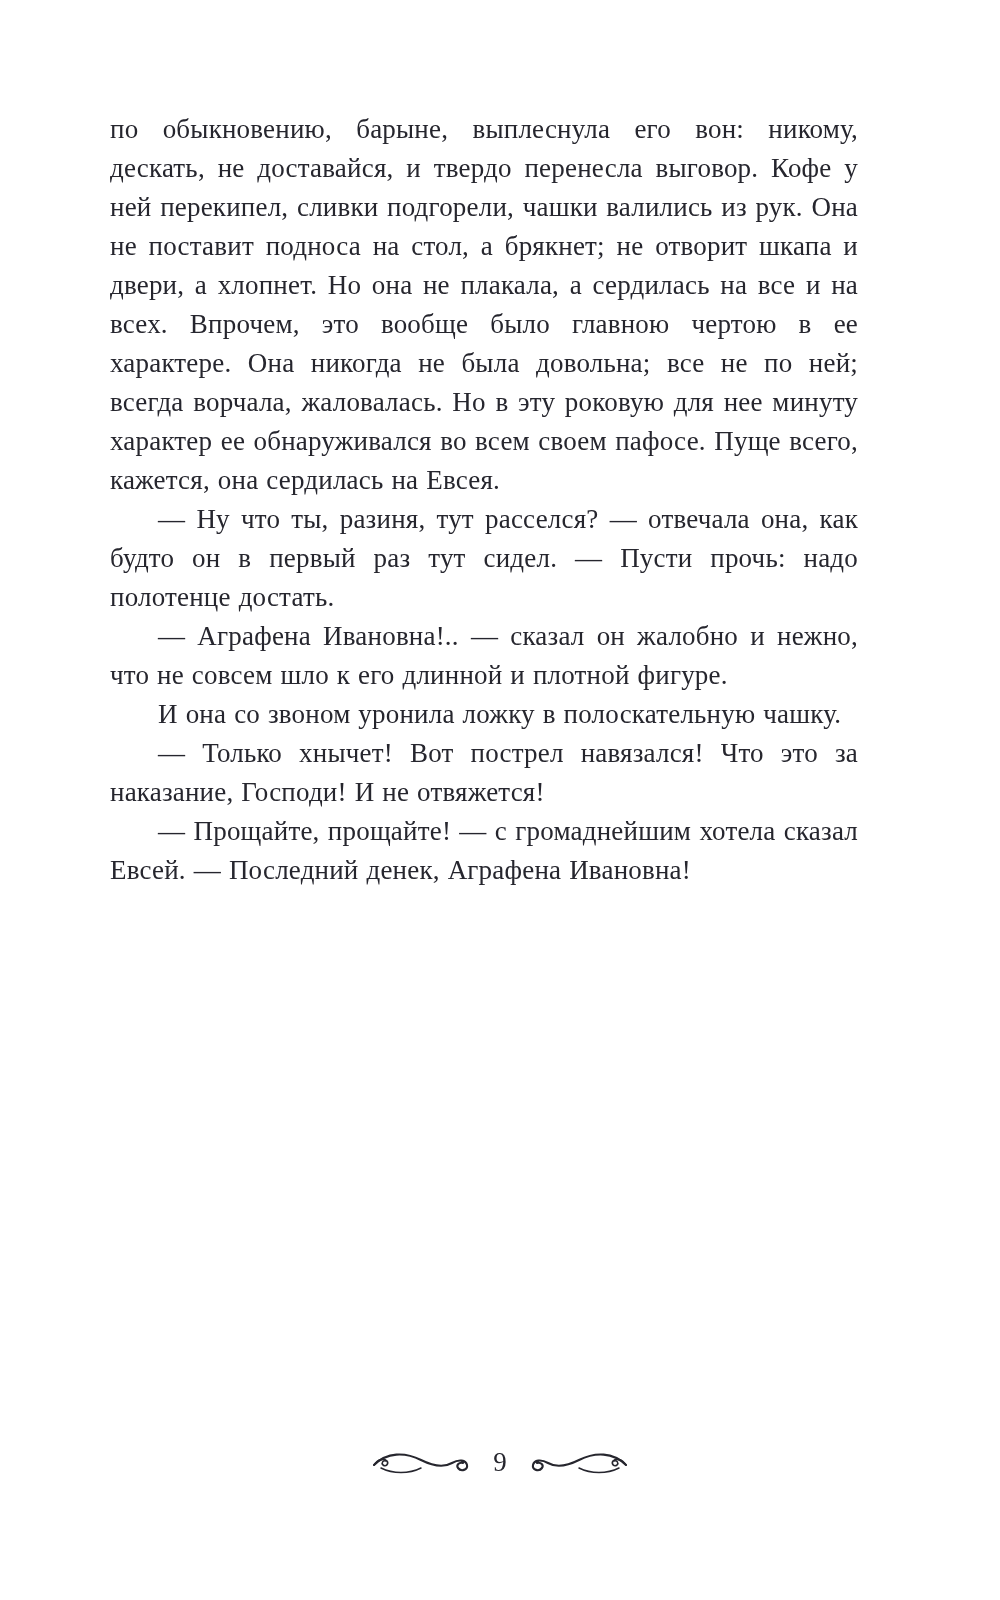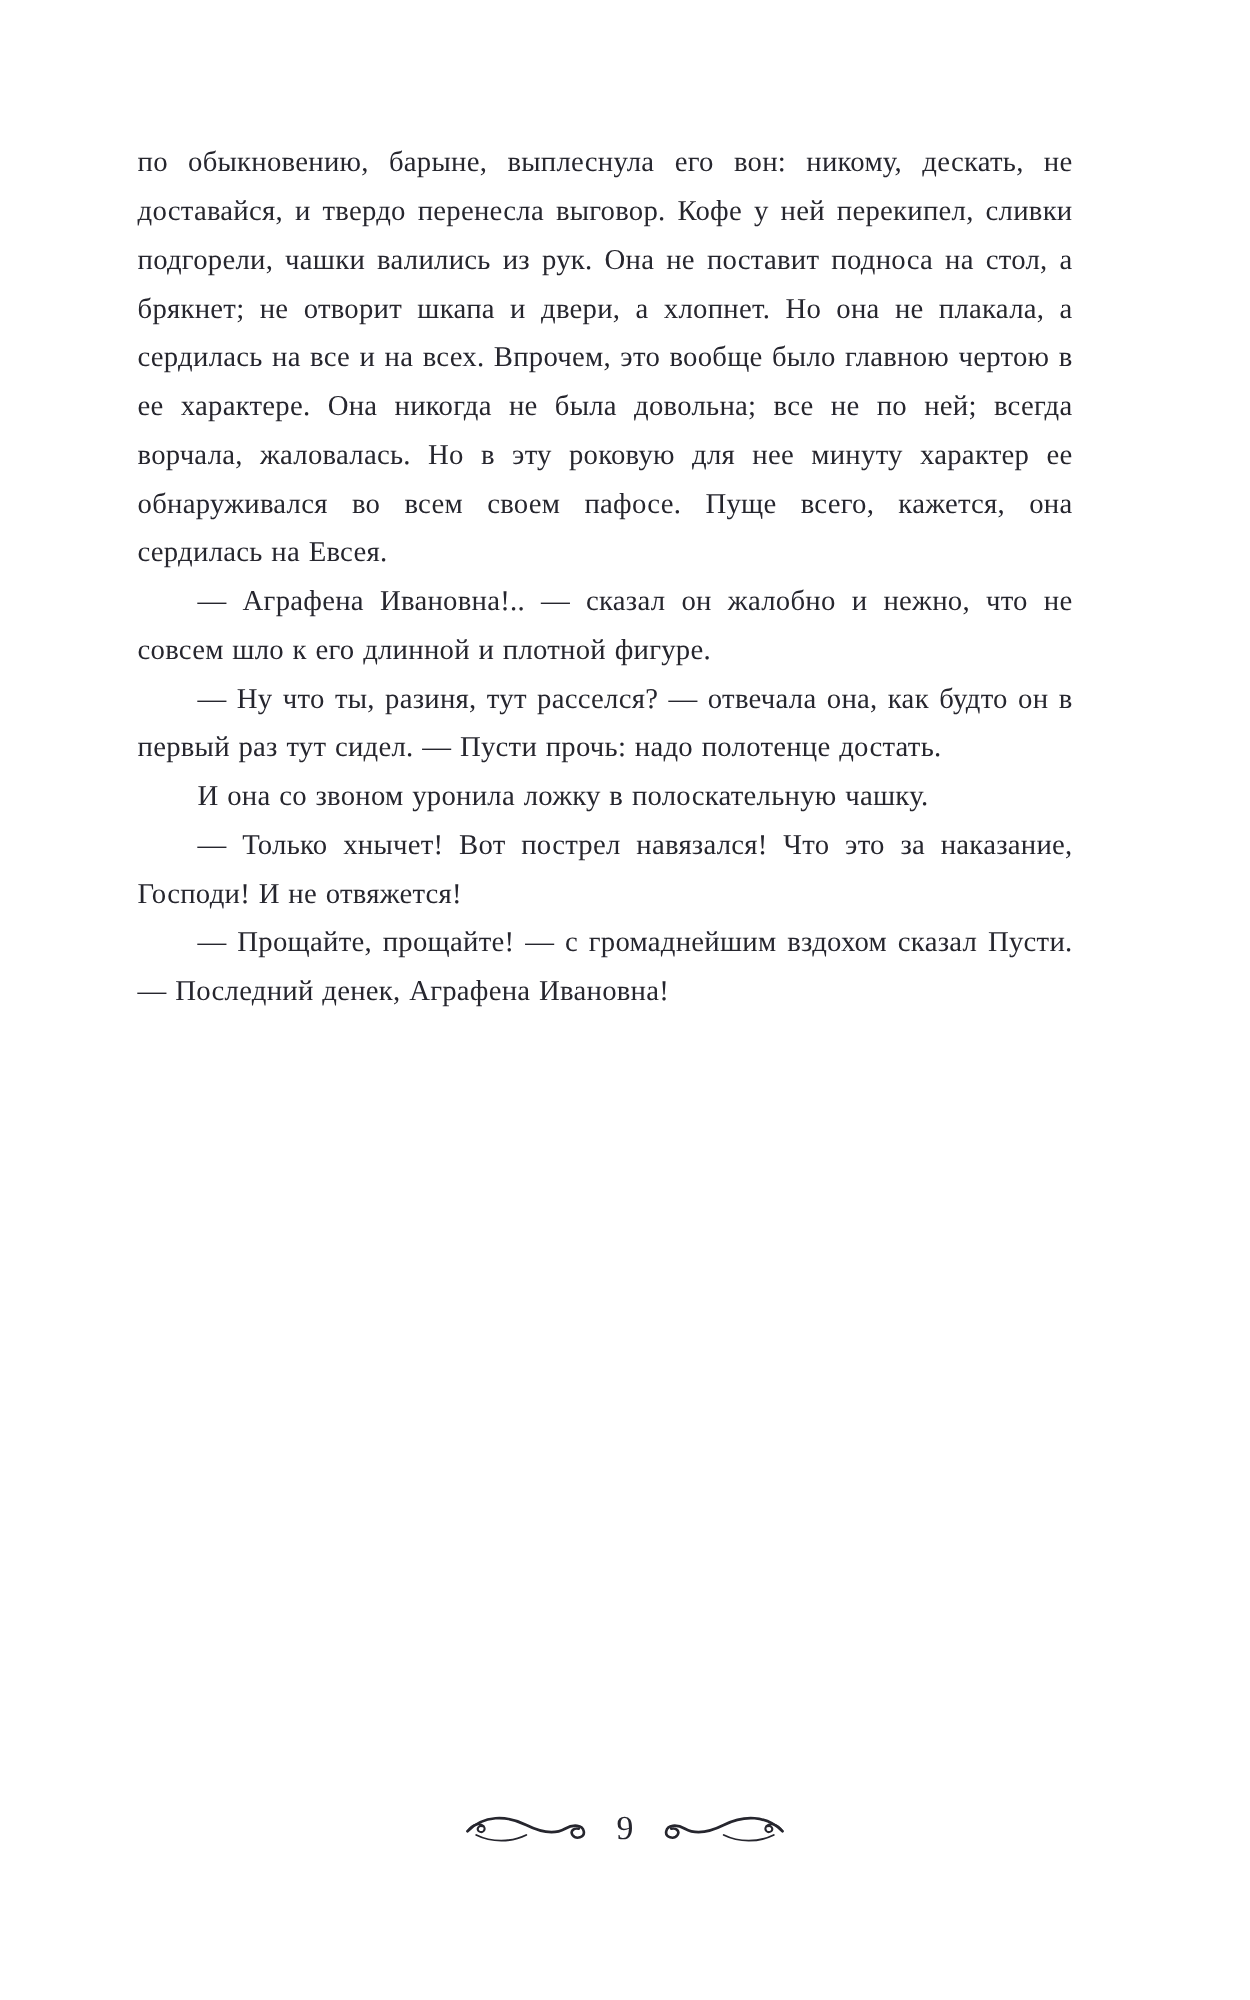--- a/index.html
+++ b/index.html
@@ -14,21 +14,21 @@
     background: #ffffff;
     font-family: "Liberation Serif", "DejaVu Serif", serif;
     color: #26262e;
     overflow: hidden;
   }
   .text-block {
     position: absolute;
     left: 110px;
     top: 110px;
     width: 748px;
-    font-size: 23px;
+    font-size: 27px;
     line-height: 39px;
     text-align: justify;
     letter-spacing: 0.2px;
     word-spacing: 1px;
   }
   .text-block p {
     margin: 0;
     padding: 0;
     text-indent: 48px;
   }
@@ -58,25 +58,25 @@
     transform: scaleX(-1);
   }
 </style>
 </head>
 <body>
 
 <div class="page">
 
   <div class="text-block">
       <p class="no-indent">по обыкновению, барыне, выплеснула его вон: никому, дескать, не доставайся, и твердо перенесла выговор. Кофе у ней перекипел, сливки подгорели, чашки валились из рук. Она не поставит подноса на стол, а брякнет; не отворит шкапа и двери, а хлопнет. Но она не плакала, а сердилась на все и на всех. Впрочем, это вообще было главною чертою в ее характере. Она никогда не была довольна; все не по ней; всегда ворчала, жаловалась. Но в эту роковую для нее минуту характер ее обнаруживался во всем своем пафосе. Пуще всего, кажется, она сердилась на Евсея.</p>
+      <p>— Ну что ты, разиня, тут расселся? — отвечала она, как будто он в первый раз тут сидел. — Пусти прочь: надо полотенце достать.</p>
       <p>— Аграфена Ивановна!.. — сказал он жалобно и нежно, что не совсем шло к его длинной и плотной фигуре.</p>
-      <p>— Ну что ты, разиня, тут расселся? — отвечала она, как будто он в первый раз тут сидел. — Пусти прочь: надо полотенце достать.</p>
       <p>И она со звоном уронила ложку в полоскательную чашку.</p>
       <p>— Только хнычет! Вот пострел навязался! Что это за наказание, Господи! И не отвяжется!</p>
-      <p>— Прощайте, прощайте! — с громаднейшим вздохом сказал Пусти. — Последний денек, Аграфена Ивановна!</p>
+      <p>— Прощайте, прощайте! — с громаднейшим хотела сказал Евсей. — Последний денек, Аграфена Ивановна!</p>
     </div>
 
   <div class="footer">
     <svg class="flourish" width="104" height="28" viewBox="0 0 104 28" aria-hidden="true">
       <path d="M3 17 C 16 4, 34 4, 50 12 C 60 17, 72 20, 81 15 C 88 11, 95 12, 96 17 C 97 22, 90 24, 87 20 C 85 17, 88 14, 92 15" fill="none" stroke="#26262e" stroke-width="2.1" stroke-linecap="round"></path>
       <path d="M10 20 C 22 26, 38 26, 50 20" fill="none" stroke="#26262e" stroke-width="1.5" stroke-linecap="round"></path>
       <path d="M3 17 C 7 11, 13 10, 16 13 C 18 16, 15 19, 12 17 C 10 15, 12 12, 15 13" fill="none" stroke="#26262e" stroke-width="1.6" stroke-linecap="round"></path>
     </svg>
 
     <span class="page-number">9</span>

